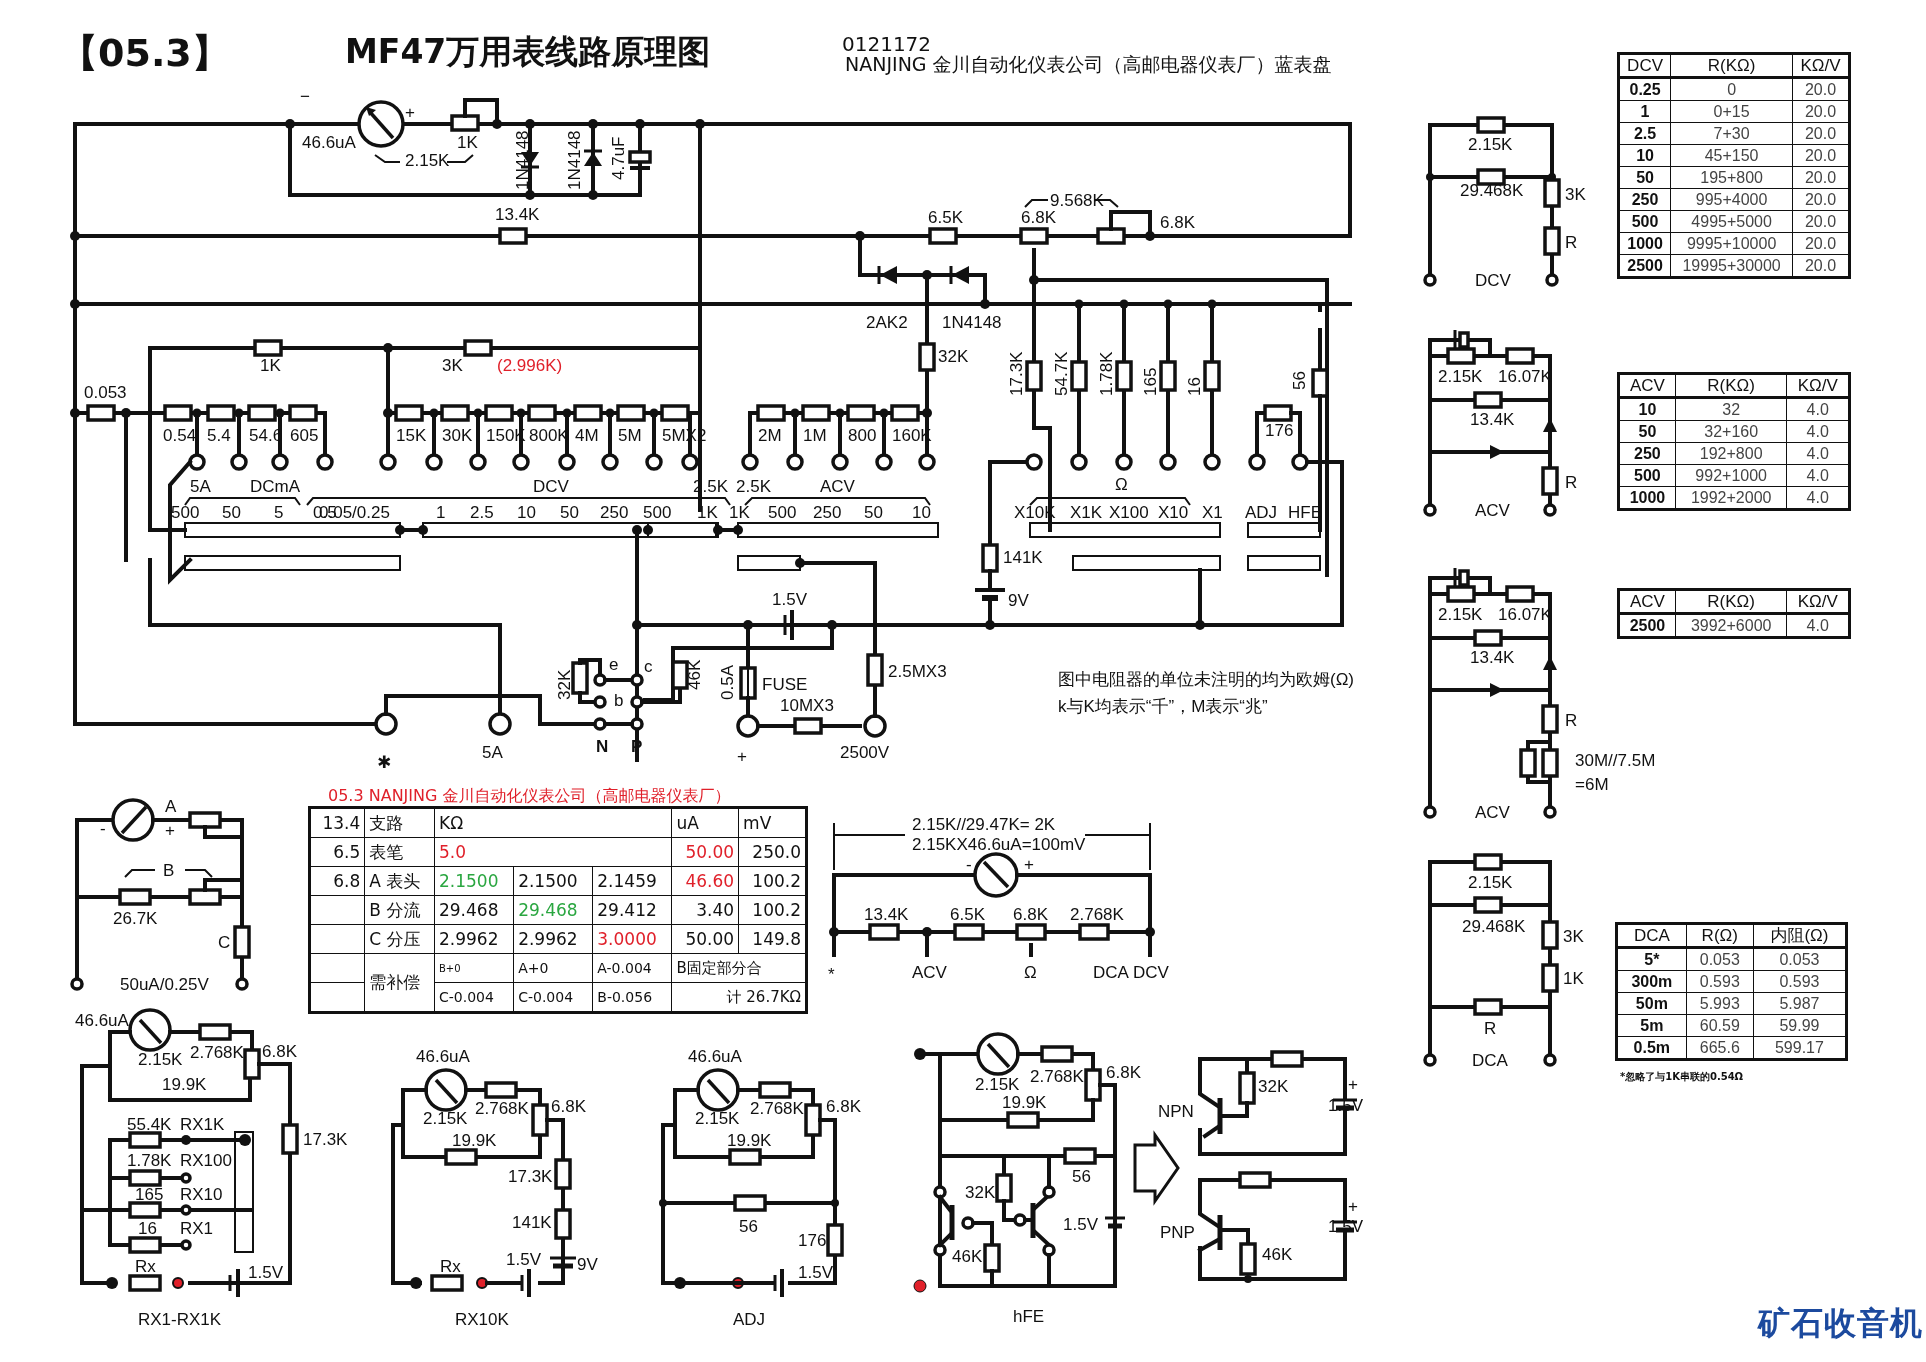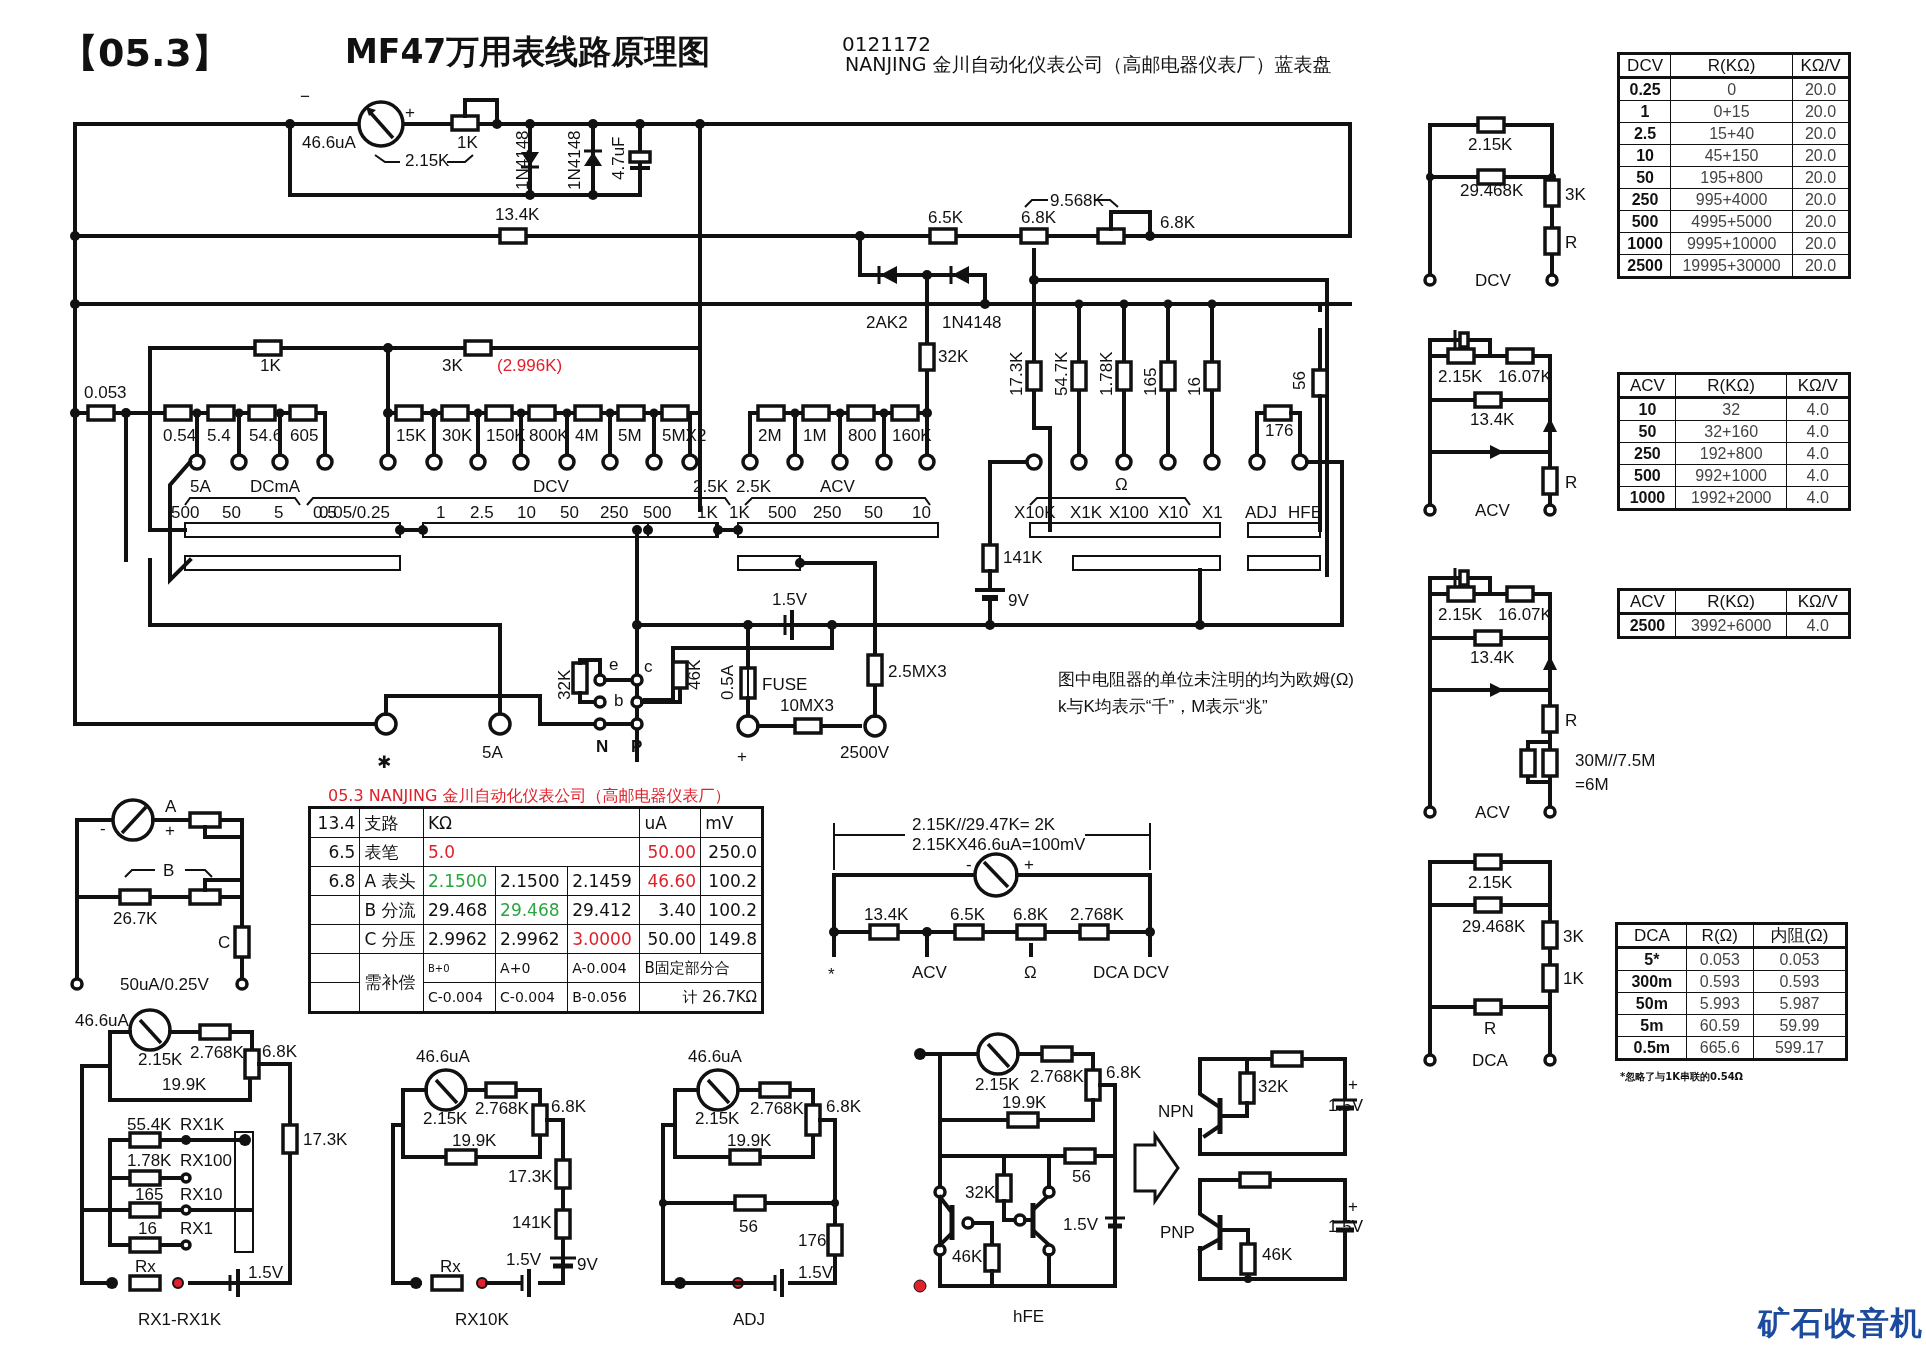--- a/index.html
+++ b/index.html
@@ -761,21 +761,21 @@
         <td class="g">0</td>
         <td class="g">20.0</td>
       </tr>
       <tr>
         <td class="b">1</td>
         <td class="g">0+15</td>
         <td class="g">20.0</td>
       </tr>
       <tr>
         <td class="b">2.5</td>
-        <td class="g">15+40</td>
+        <td class="g">7+30</td>
         <td class="g">20.0</td>
       </tr>
       <tr>
         <td class="b">10</td>
         <td class="g">45+150</td>
         <td class="g">20.0</td>
       </tr>
       <tr>
         <td class="b">50</td>
         <td class="g">195+800</td>
@@ -881,21 +881,21 @@
       <tr>
         <td class="b">0.5m</td>
         <td class="g">665.6</td>
         <td class="g">599.17</td>
       </tr>
     </tbody>
 </table>
 <div class="hdr" style="left:1620px;top:1070px;font-size:10px;font-weight:bold;">*忽略了与1K串联的0.54Ω</div>
 
 <div class="hdr cr" style="left:328px;top:786px;font-size:16px;">05.3  NANJING 金川自动化仪表公司（高邮电器仪表厂）</div>
-<table class="calib" style="left:308px;top:806px;width:456px;">
+<table class="calib" style="left:308px;top:806px;width:500px;">
   <tbody>
     <tr>
       <td class="rt">13.4</td>
       <td>支路</td>
       <td colspan="3">KΩ</td>
       <td>uA</td>
       <td>mV</td>
     </tr>
     <tr>
       <td class="rt">6.5</td>

